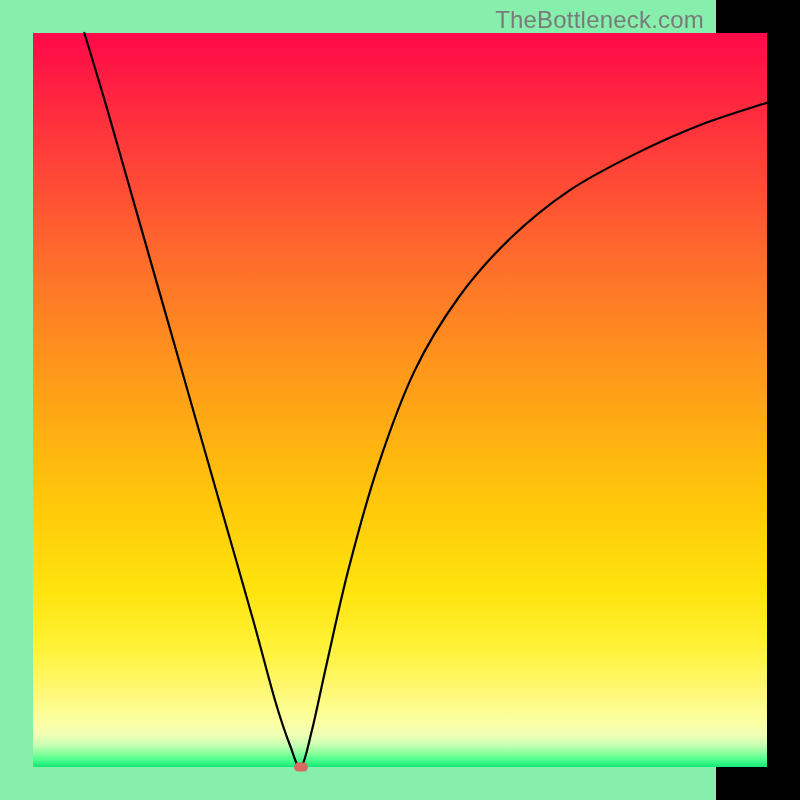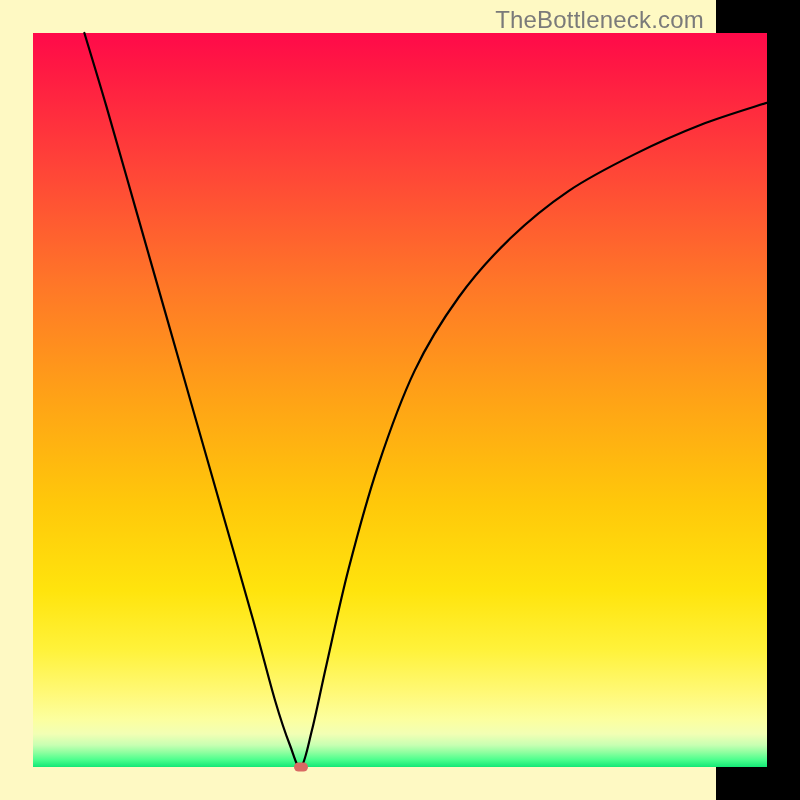--- a/index.html
+++ b/index.html
@@ -8,21 +8,21 @@
     width: 800px;
     height: 800px;
     overflow: hidden;
     background: #000;
     font-family: Arial, Helvetica, sans-serif;
   }
   .frame {
     position: relative;
     width: 716px;
     height: 800px;
-    background: #fef9c3;
+    background: #86efac;
   }
   .plot-area {
     position: absolute;
     left: 33px;
     top: 33px;
     width: 734px;
     height: 734px;
     
     background: linear-gradient(
       to bottom,

